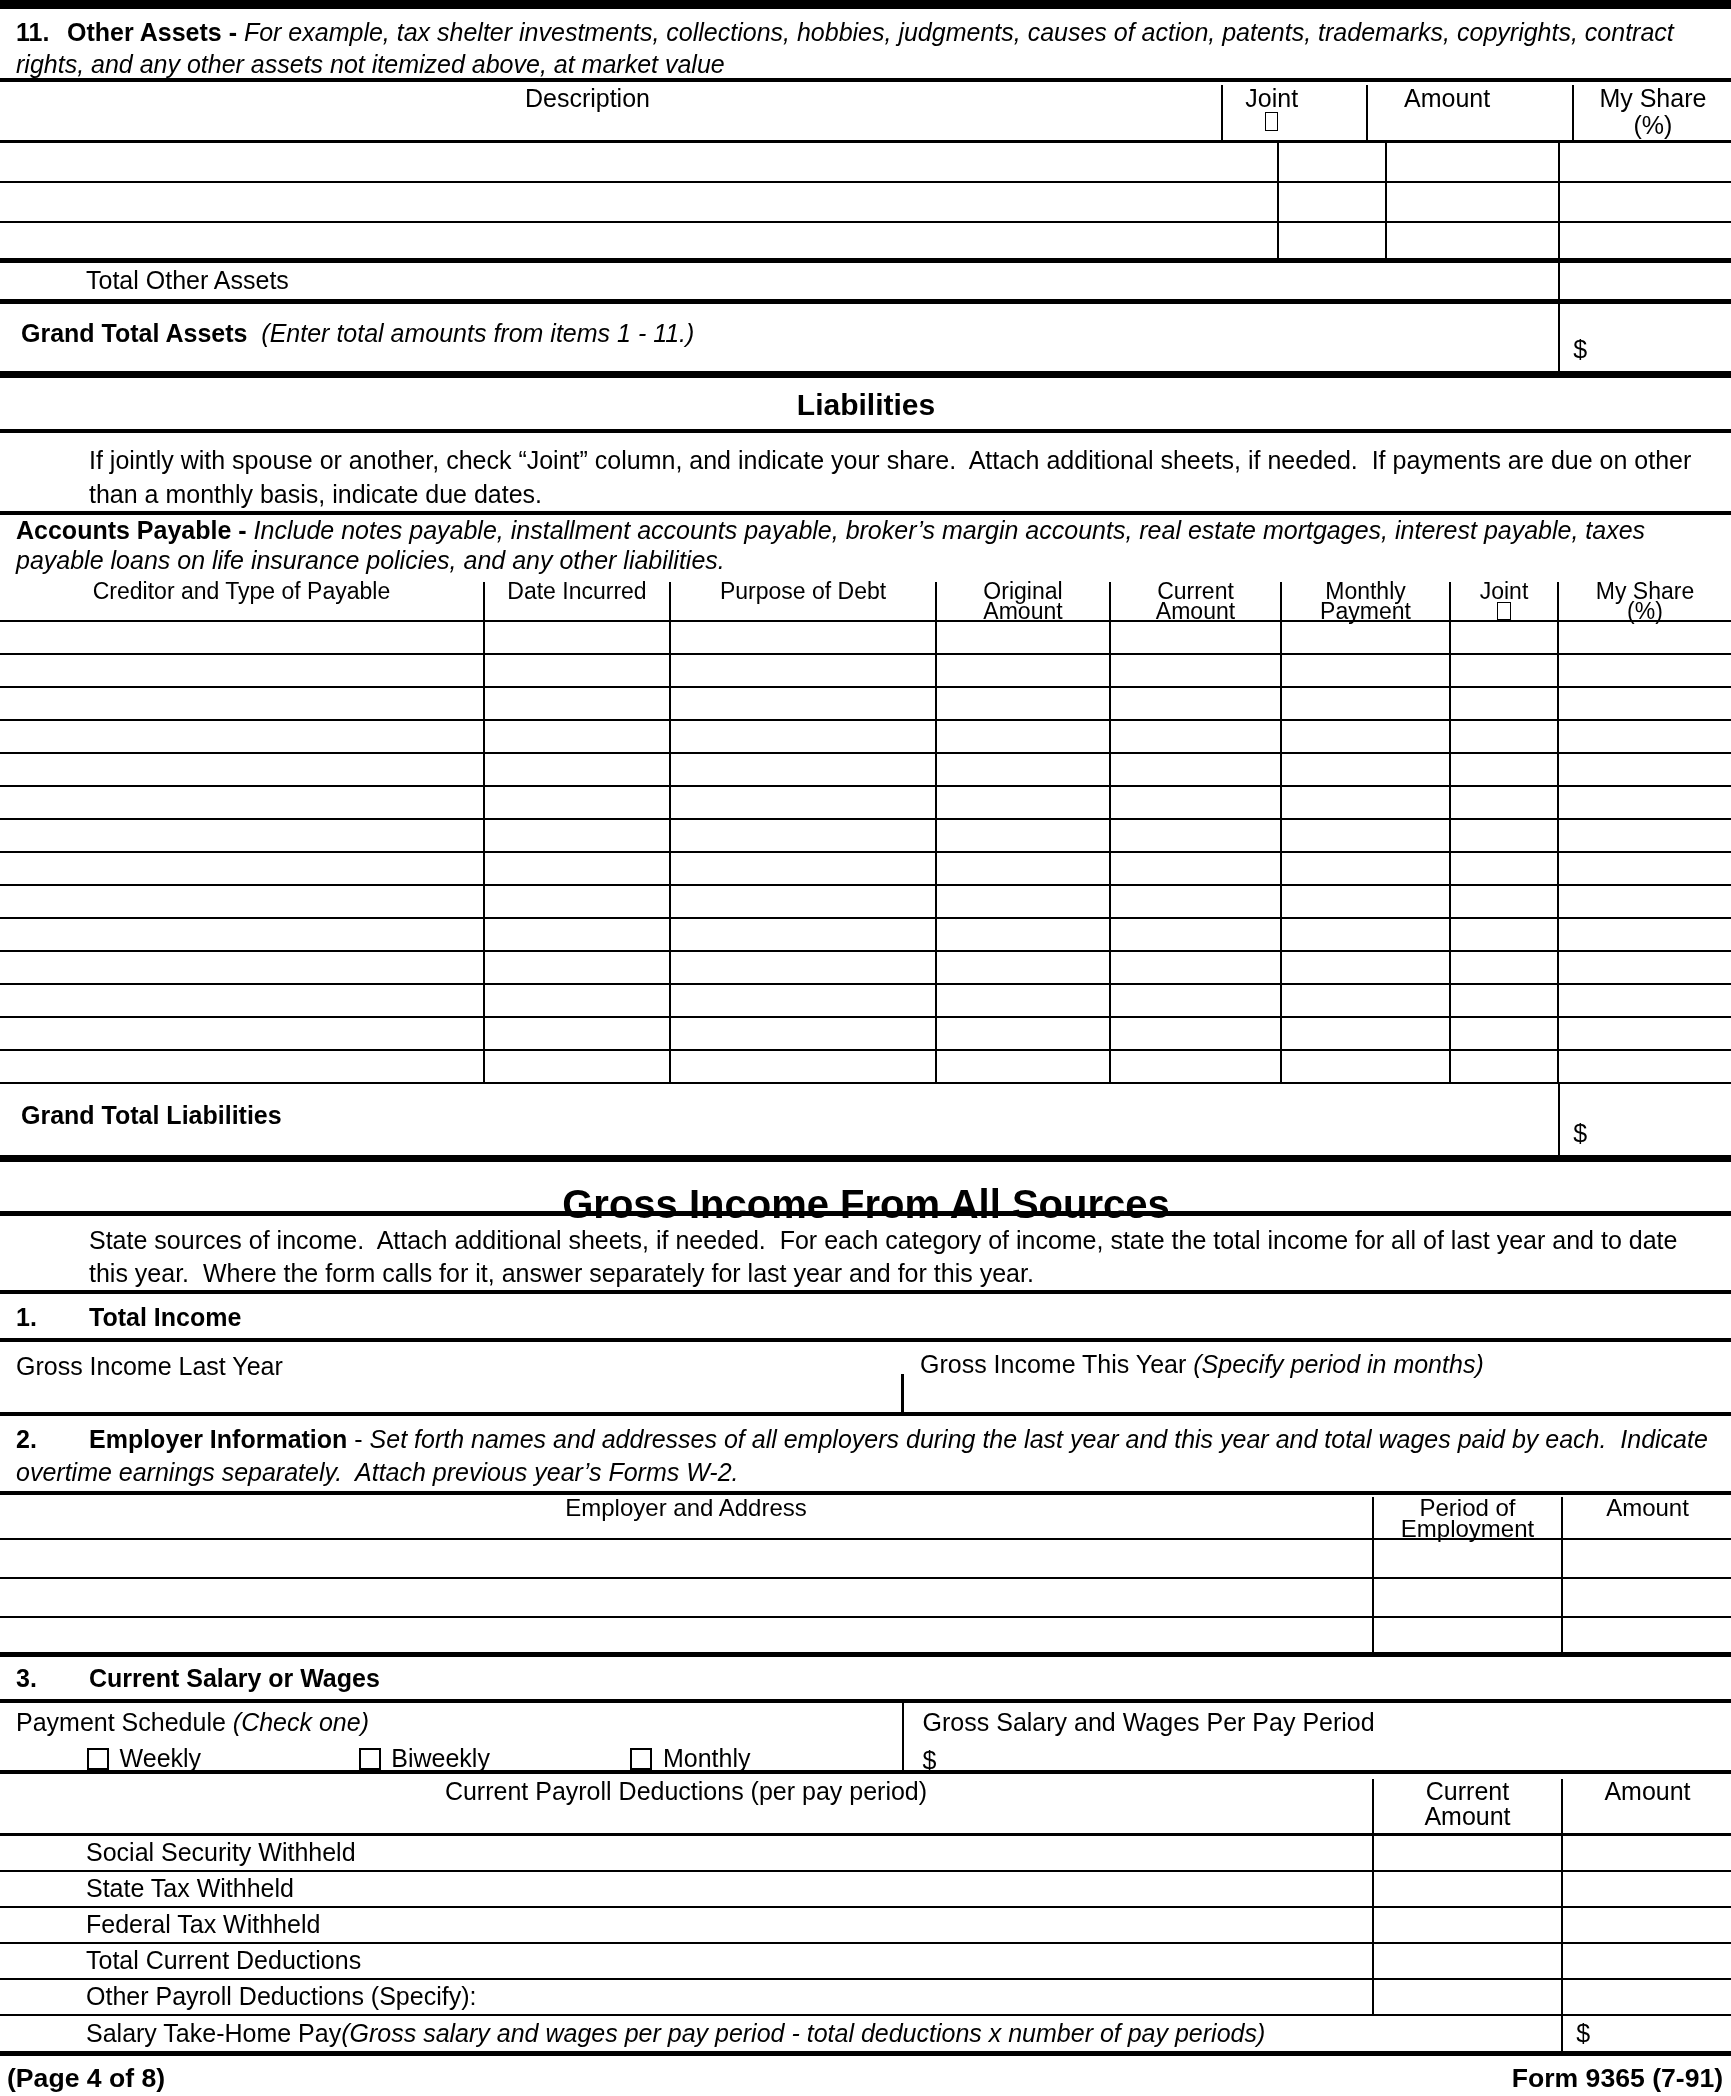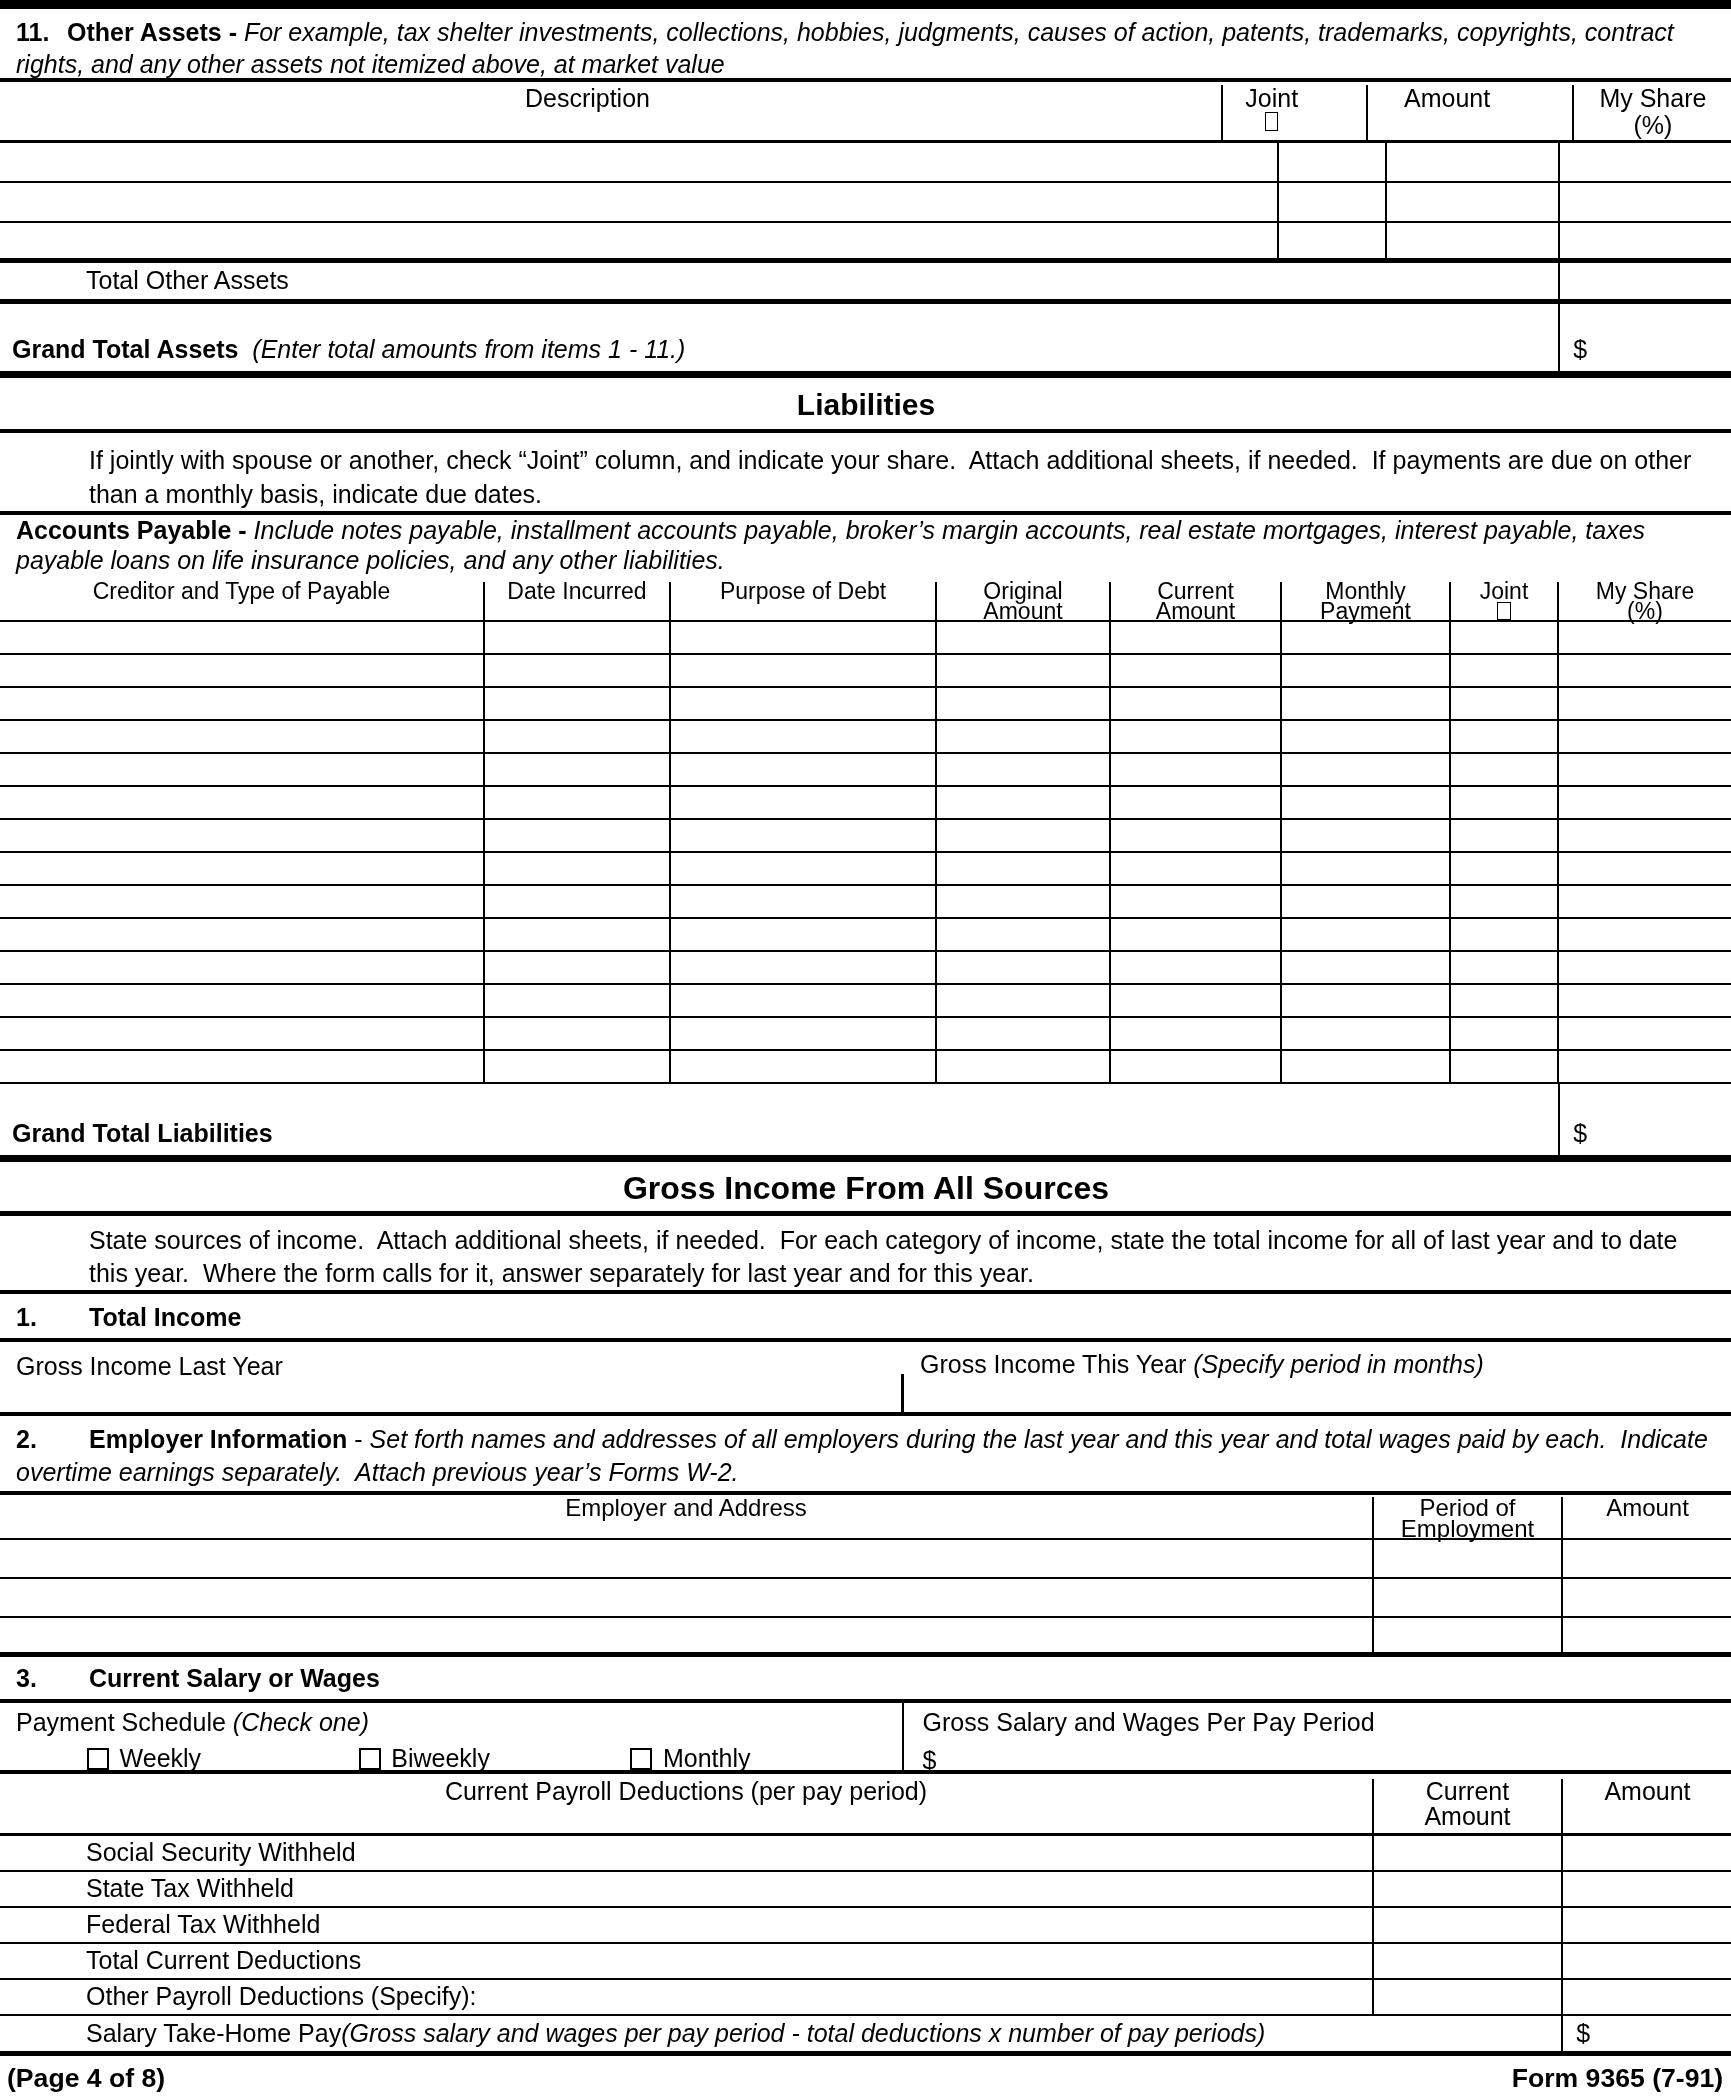--- a/index.html
+++ b/index.html
@@ -26,29 +26,29 @@
   .num-sec{ width:73px; }
 
   
   .oa-head{ height:65px; border-top:4.4px solid #000; border-bottom:3.5px solid #000; text-align:center; line-height:26.6px; padding-top:3.5px;gap:46px; }
   .oa-row{ height:40px; border-bottom:2.7px solid #000; }
   .oa-row.last{ border-bottom:5.3px solid #000; }
   .oa-c1{ width:1277px; } .oa-c2{ width:108px; } .oa-c3{ width:173px; } .oa-c4{ width:174px; }
   .oa-total{ height:41px; border-bottom:5.3px solid #000; }
   .oa-total .lblcell{ flex:1 1 auto; display:flex; align-items:center; padding-left:86px; }
   .oa-grand{ height:74px; border-bottom:7px solid #000; }
-  .grand-lbl{ flex:1 1 auto; display:flex; align-items:flex-end; padding:0 0 7px 12px; }
+  .grand-lbl{ flex:1 1 auto; display:flex; align-items:center; padding:0 0 7px 21px; }
   .dollar-cell{ display:flex; align-items:flex-end; padding:0 0 7px 13.3px; }
 
   .cbx-sm{ display:inline-block; width:13.3px; height:18.6px; border:1.8px solid #000; vertical-align:middle; }
   .cbx{ display:inline-block; width:22px; height:22px; border:2.7px solid #000; margin-right:10.6px; vertical-align:-2.7px; }
 
   
   .heading{ height:55px; border-bottom:4.4px solid #000; text-align:center; font-weight:bold; font-size:30px; padding-top:10.6px; }
-  .heading.gi{ height:54px; border-bottom:5.3px solid #000; font-size:32px; padding-top:8px; }
+  .heading.gi{ height:54px; border-bottom:5.3px solid #000; font-size:40px; padding-top:20px; }
 
   .instr{ height:82px; border-bottom:4.4px solid #000; padding:10.6px 35px 0 89px; line-height:34px; }
   .instr.gi2{ height:78px; padding-top:8px; line-height:33px; }
 
   .ap-intro{ height:64px; padding:0 14px 0 16px; line-height:30px; }
 
   
   .ap-head{ height:43px; border-bottom:2.7px solid #000; text-align:center; font-size:23px; line-height:19.5px; padding-top:3.5px; }
   .ap-head .cell{ padding-top:0; }
   .ap-row{ height:33px; border-bottom:2.7px solid #000; }

